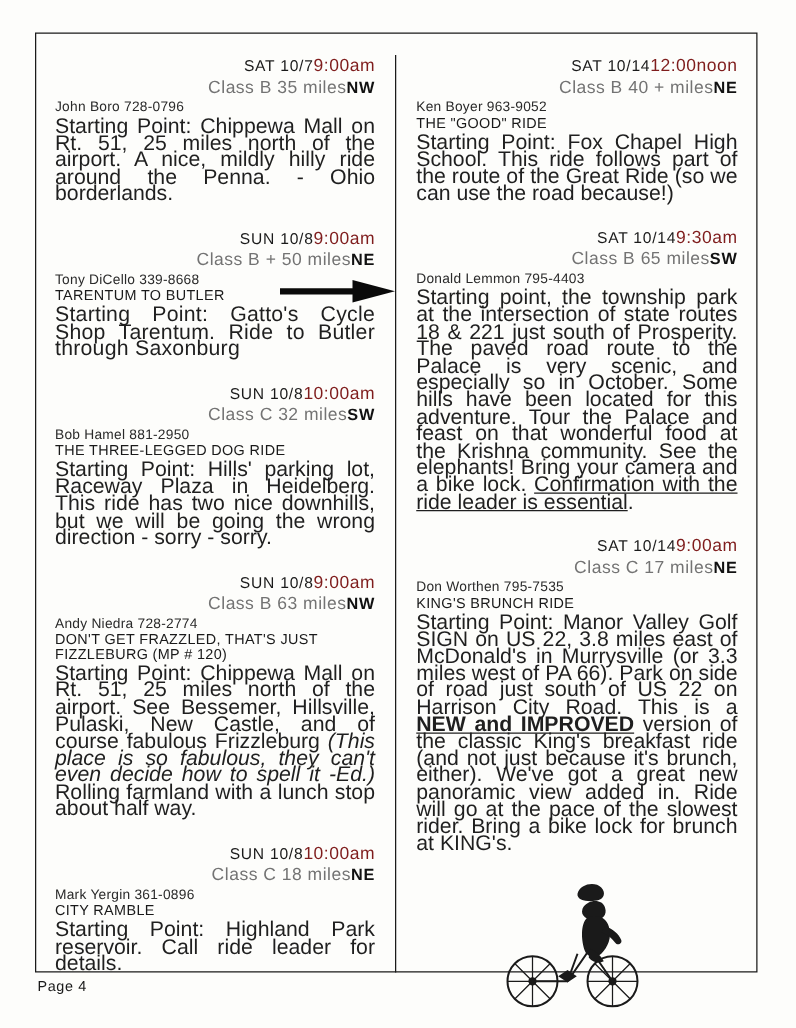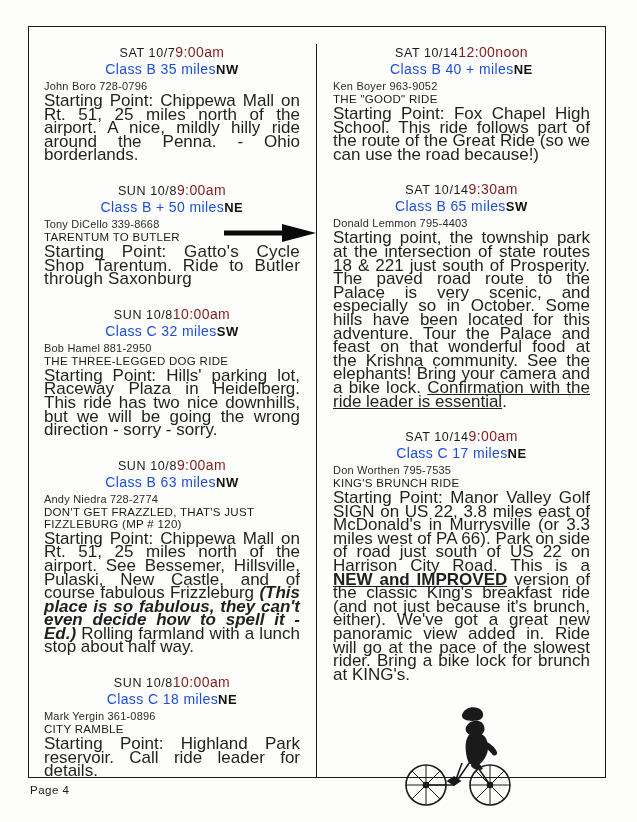--- a/index.html
+++ b/index.html
@@ -44,37 +44,37 @@
   }
   .col-left {
     border-right: 1.2px solid #1a1a1a;
   }
   .entry {
     margin-bottom: 20px;
     position: relative;
   }
   .row {
     display: flex;
-    justify-content: center;
+    justify-content: flex-end;
     align-items: baseline;
   }
   .date {
     font-size: 12.5px;
     letter-spacing: 0.6px;
     color: #1a1a1a;
   }
   .time {
     font-size: 14px;
     letter-spacing: 0.4px;
     color: #7f1d1d;
   }
   .cls {
     font-size: 14px;
     letter-spacing: 0.4px;
-    color: #1d4ed8;
+    color: #737373;
     margin-top: 1px;
   }
   .dir {
     font-size: 13px;
     font-weight: bold;
     letter-spacing: 0.6px;
     color: #111;
     margin-top: 1px;
   }
   .leader {
@@ -94,21 +94,21 @@
     line-height: 13.6px;
     color: #1f1f1f;
     margin-top: 2px;
     text-align: justify;
   }
   .desc.loose {
     letter-spacing: 0.2px;
   }
   .u { text-decoration: underline; }
   .b { font-weight: bold; }
-  .i { font-style: italic; font-weight: bold; }
+  .i { font-style: italic; }
   .arrow {
     position: absolute;
     left: 222px;
     top: 222px;
     width: 96px;
     height: 22px;
     pointer-events: none;
   }
   .footer {
     position: absolute;

